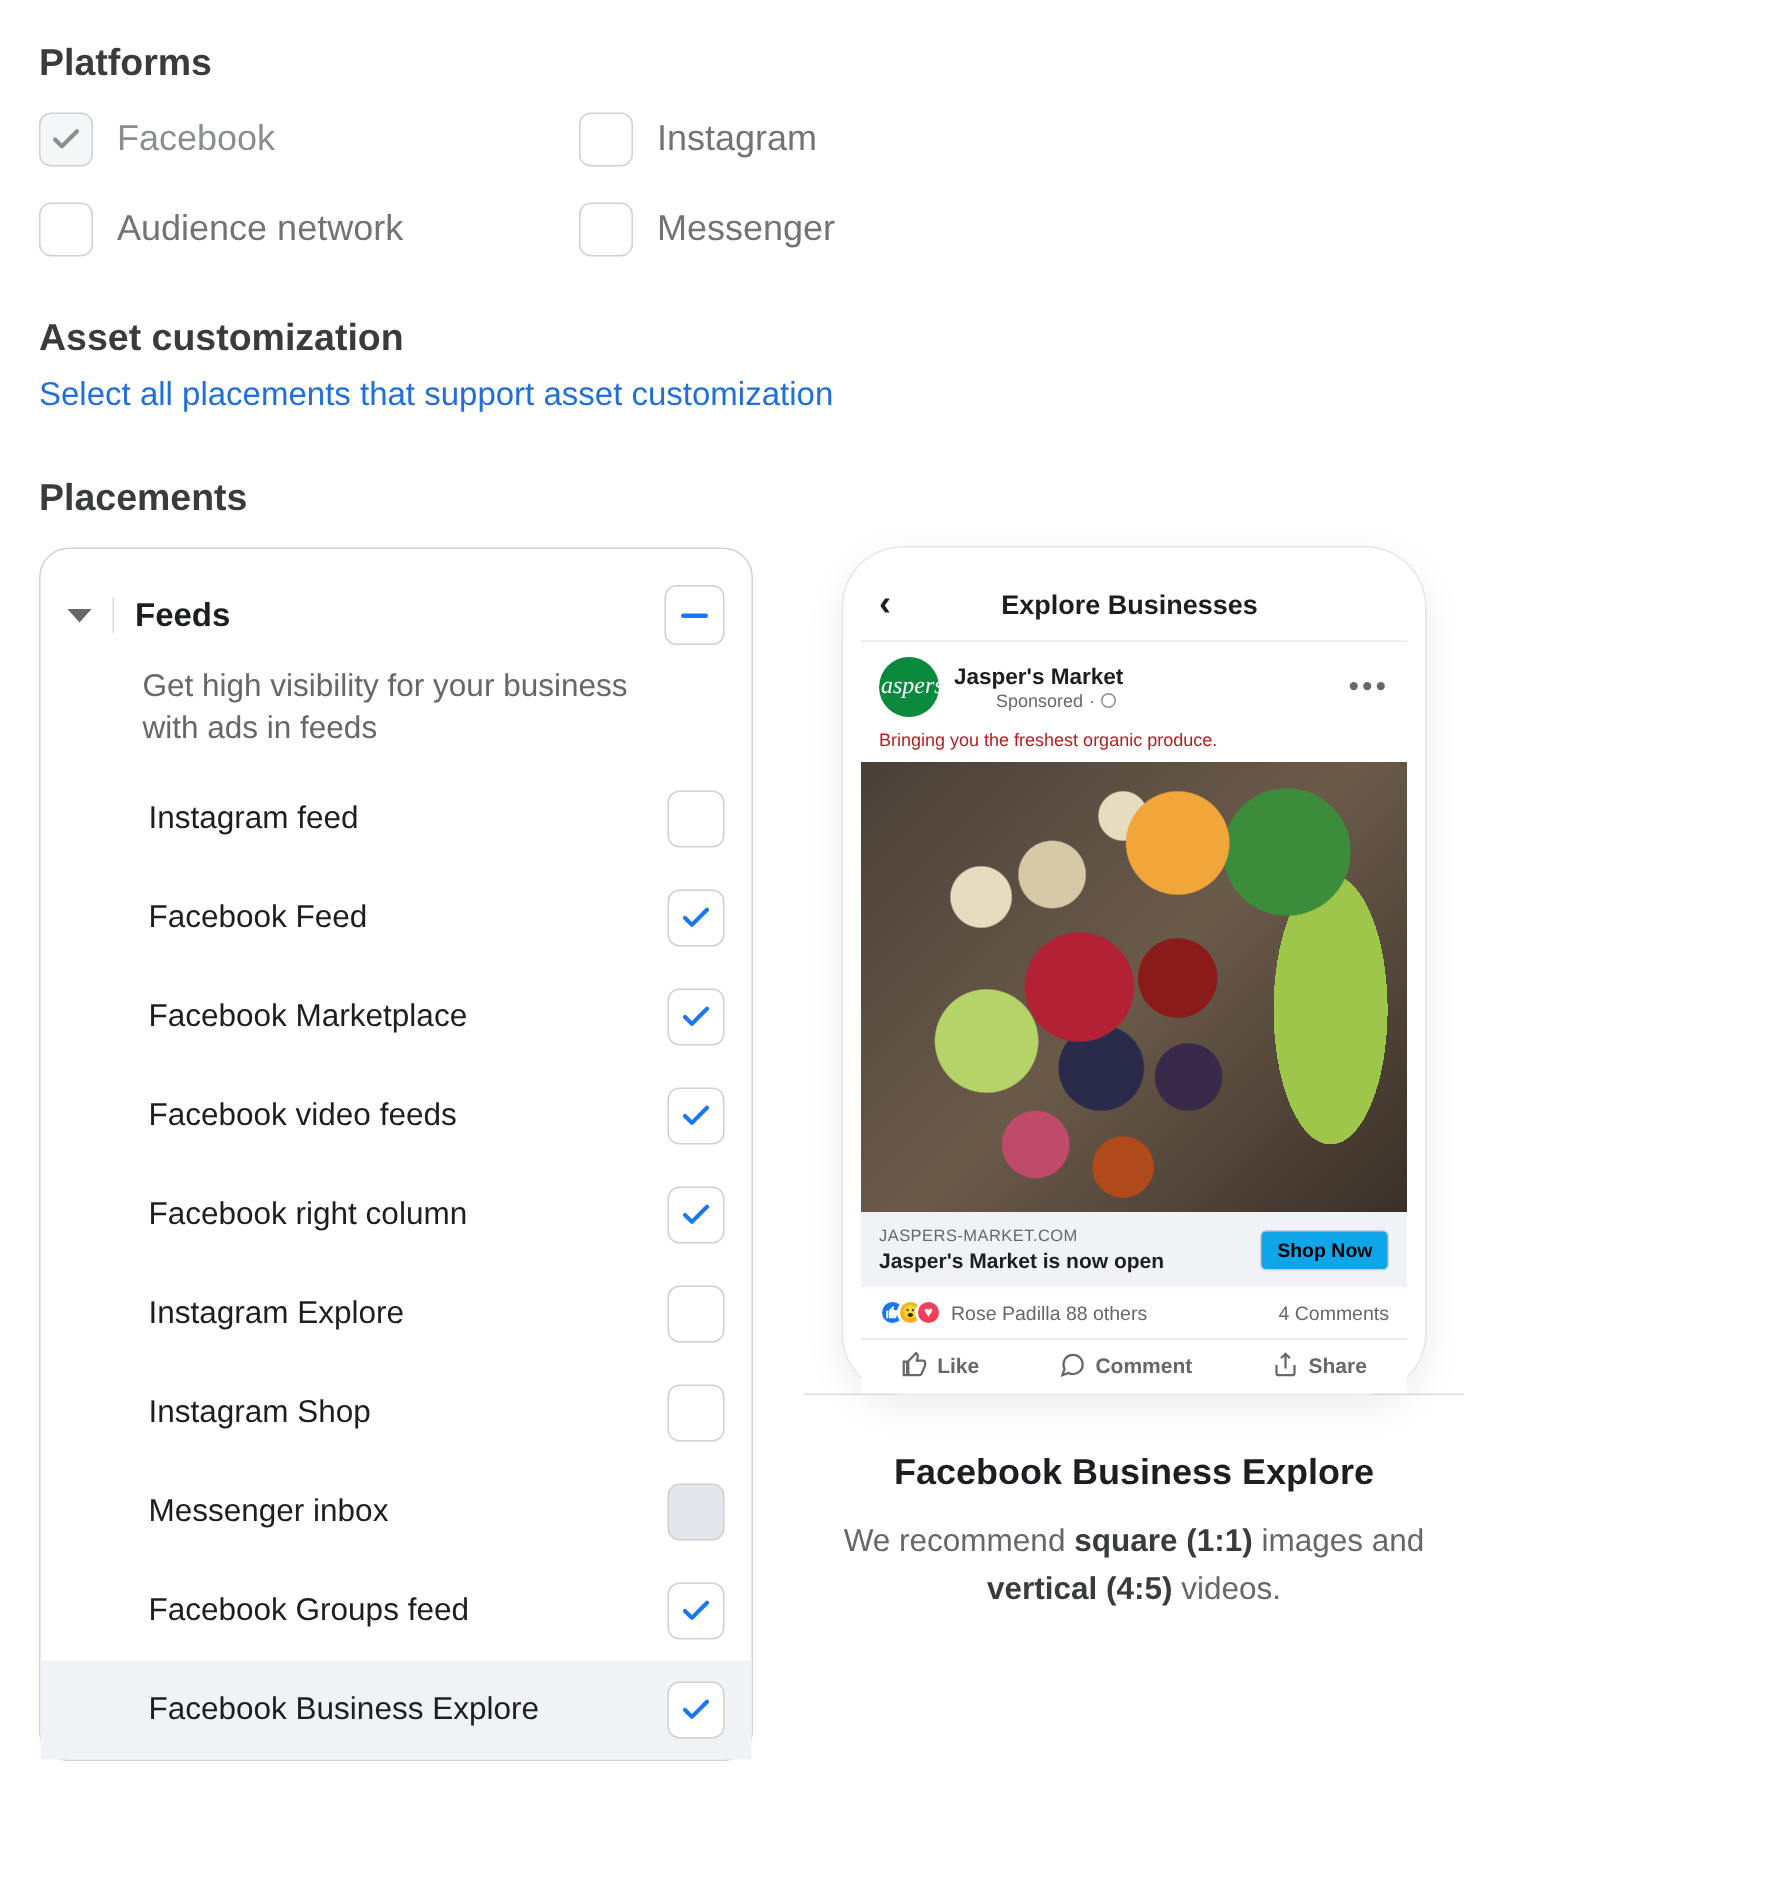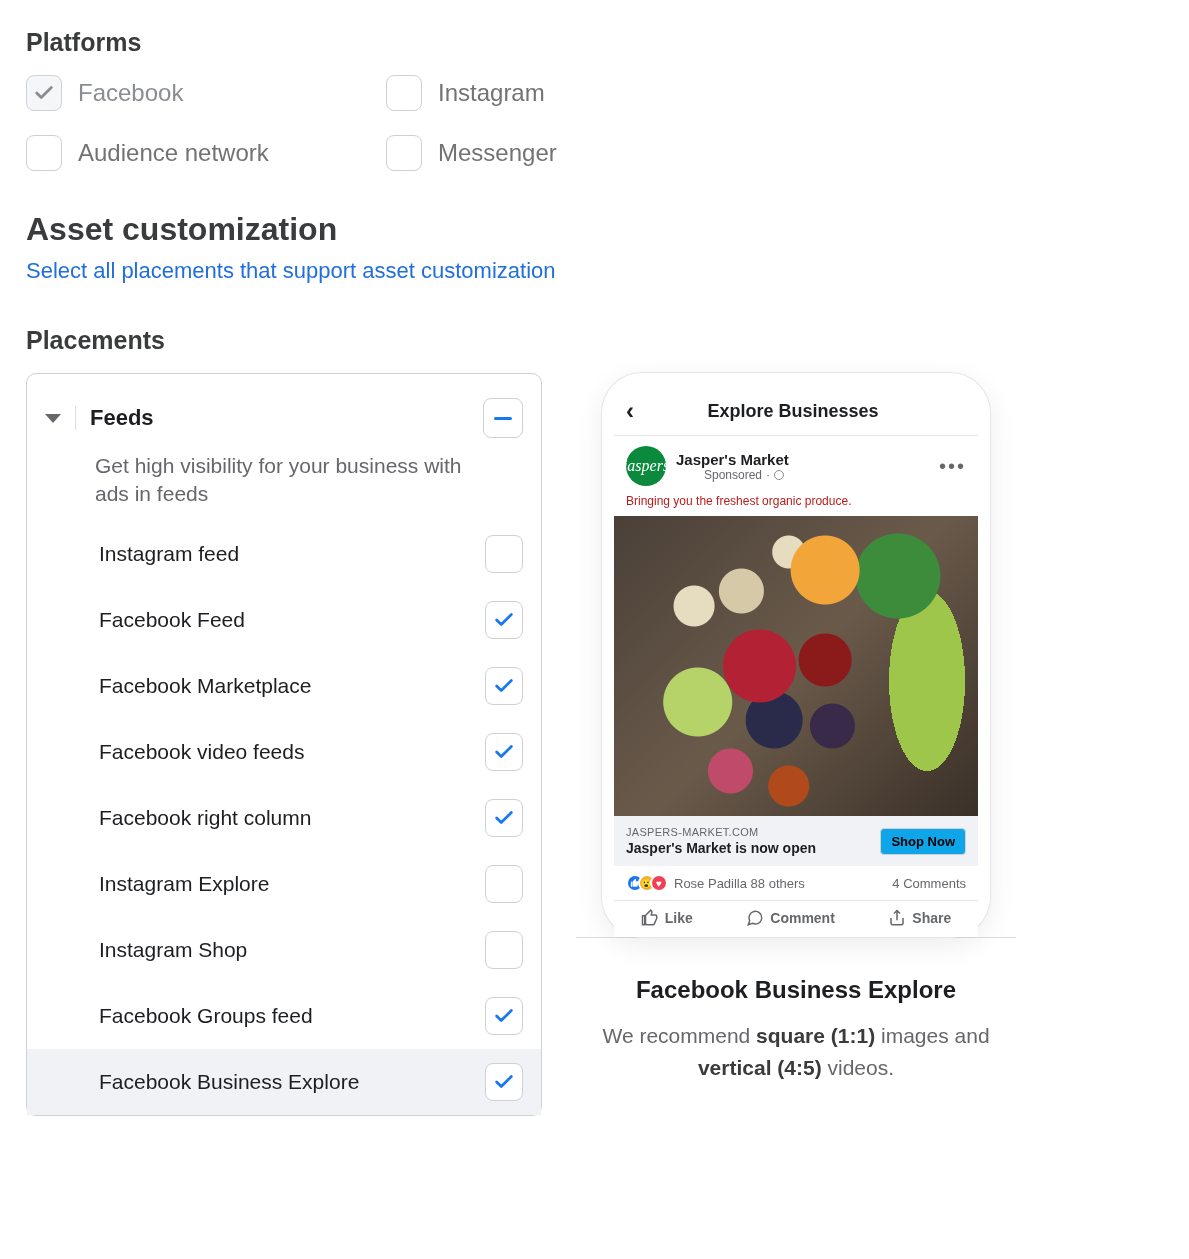--- a/index.html
+++ b/index.html
@@ -55,23 +55,23 @@
     margin-top: 4px;
     margin-bottom: 42px;
     cursor: pointer;
   }
   .two-col {
     display: flex;
     gap: 34px;
     align-items: flex-start;
   }
   .placements-panel {
-    width: 516px;
+    width: 476px;
     border: 1px solid #ced0d4;
-    border-radius: 10px;
+    border-radius: 20px;
     padding-top: 10px;
   }
   .feeds-header {
     display: flex;
     align-items: center;
     padding: 14px 18px 10px 18px;
     gap: 14px;
   }
   .caret {
     width: 0; height: 0;
@@ -324,21 +324,21 @@
       <span class="chk"></span>
       <span class="plat-label">Audience network</span>
     </div>
     <div class="plat-item">
       <span class="chk"></span>
       <span class="plat-label">Messenger</span>
     </div>
   </div>
 
 
-<div class="section-title" style="font-size:32px;margin-bottom:6px;">Asset customization</div>
+<div class="section-title" style="font-size:25px;margin-bottom:6px;">Asset customization</div>
 <a class="asset-link">Select all placements that support asset customization</a>
 
 
 <div class="section-title">Placements</div>
 
 <div class="two-col">
 
   <div class="placements-panel">
     <div class="feeds-header">
       <span class="caret"></span>
@@ -386,20 +386,24 @@
             </svg>
           </span>
         </div>
         <div class="place-row">
           <span class="place-label">Instagram Explore</span>
           <span class="small-chk"></span>
         </div>
         <div class="place-row">
           <span class="place-label">Instagram Shop</span>
           <span class="small-chk"></span>
+        </div>
+        <div class="place-row">
+          <span class="place-label">Messenger inbox</span>
+          <span class="small-chk disabled"></span>
         </div>
         <div class="place-row">
           <span class="place-label">Facebook Groups feed</span>
           <span class="small-chk checked">
             <svg width="22" height="22" viewBox="0 0 24 24" fill="none" stroke="#1877f2" stroke-width="3" stroke-linecap="round" stroke-linejoin="round">
               <polyline points="20 6 9 17 4 12"></polyline>
             </svg>
           </span>
         </div>
         <div class="place-row selected">

